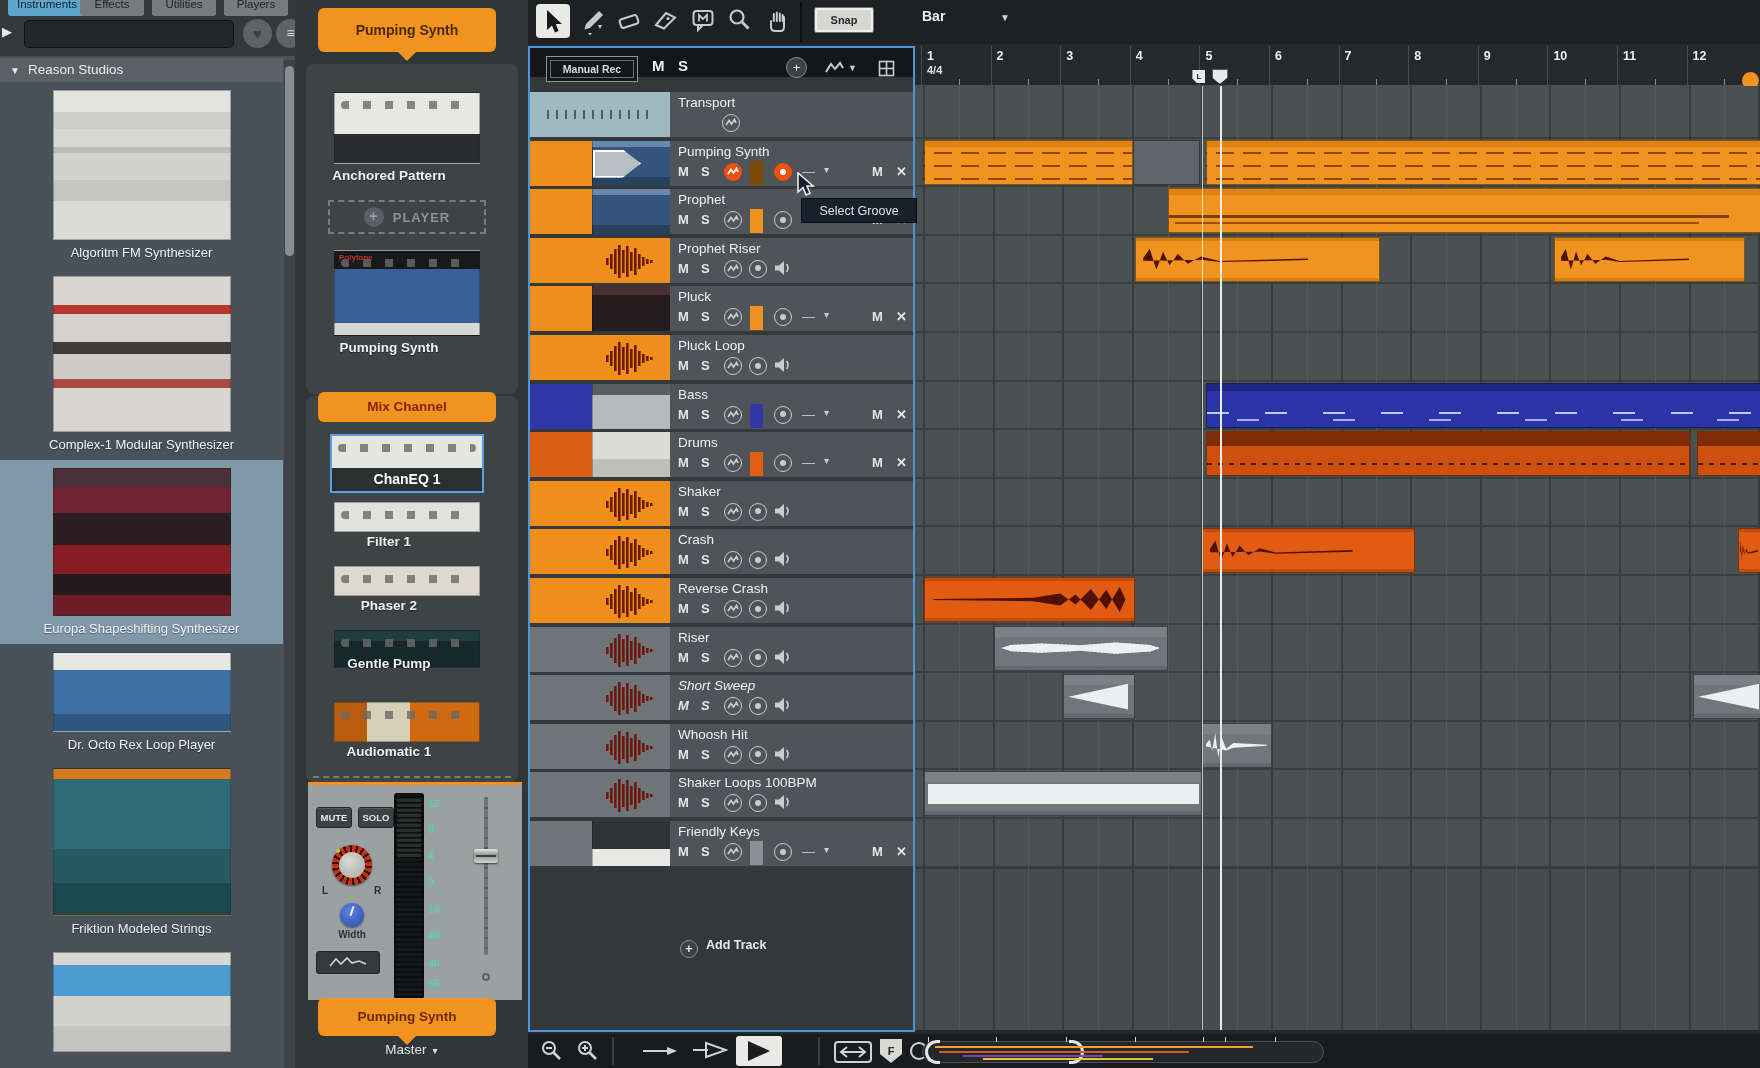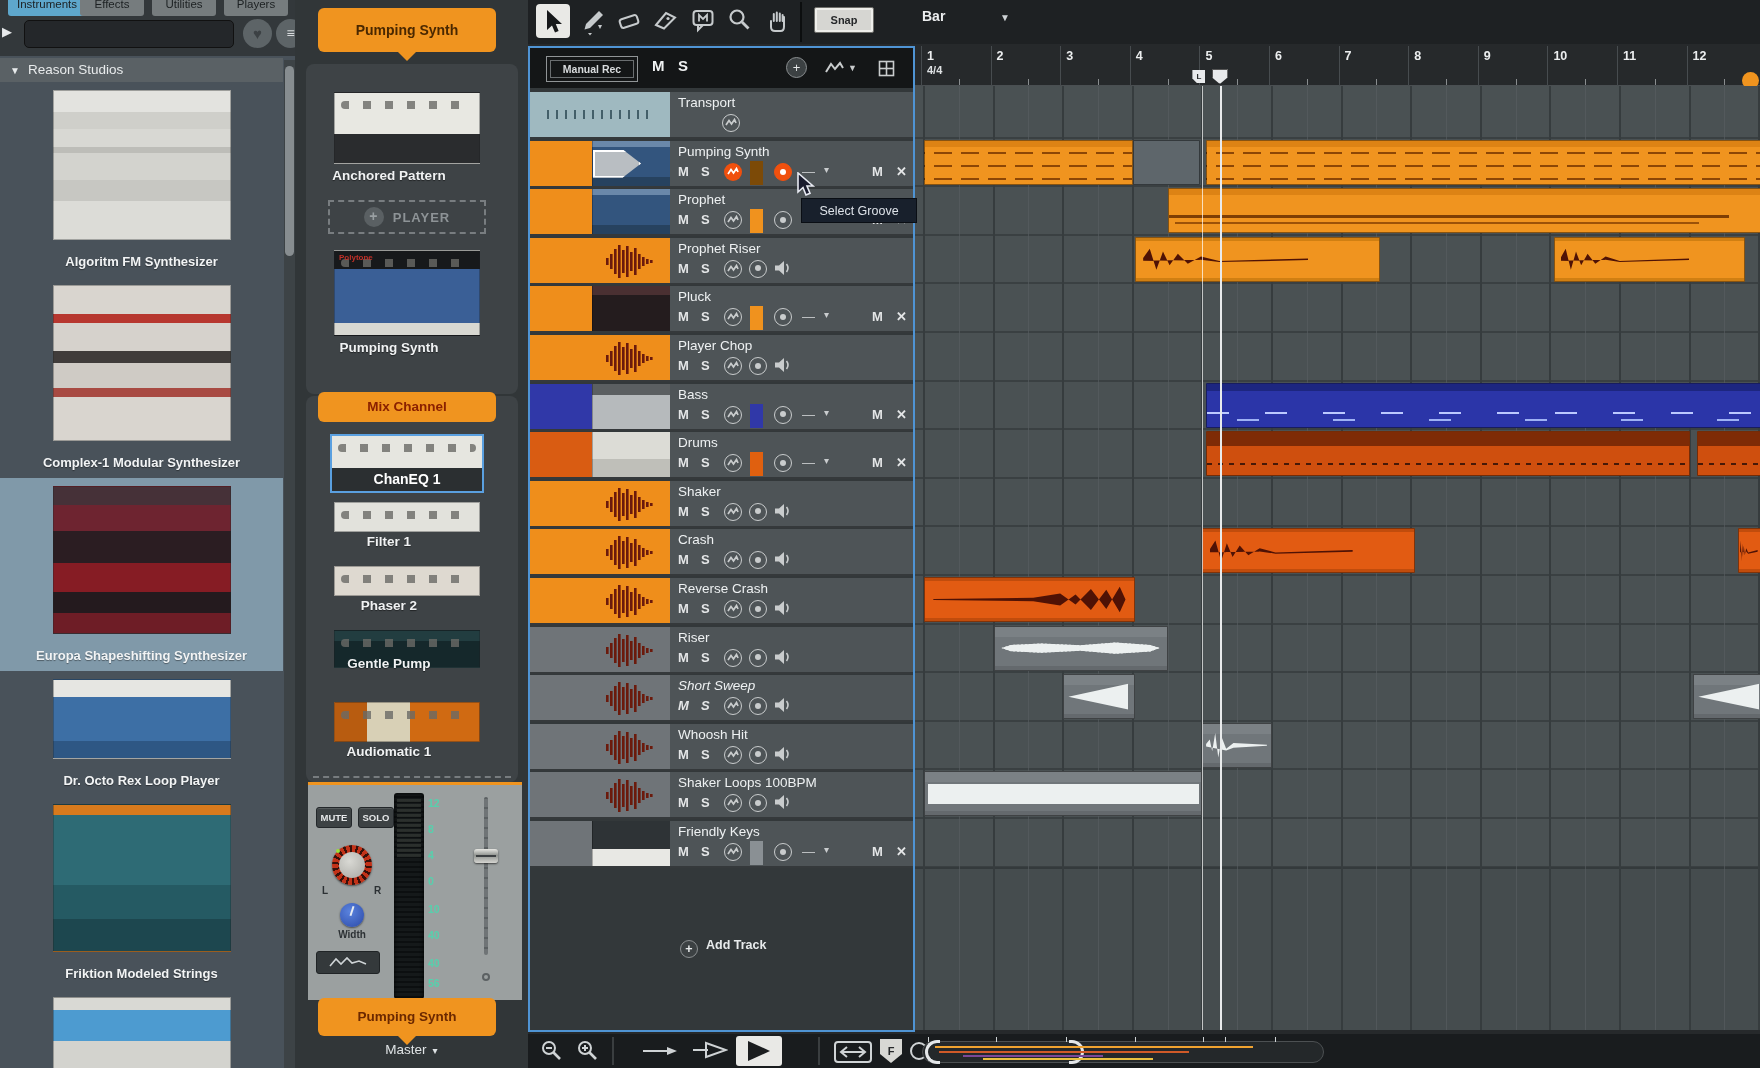--- a/index.html
+++ b/index.html
@@ -16,21 +16,21 @@
   #search-input{position:absolute;left:24px;top:20px;width:210px;height:28px;background:#24272a;border:1px solid #111;border-radius:5px;color:#dde;outline:none;padding:0 8px;font-size:12px;}
   .circ-btn{position:absolute;top:19px;width:29px;height:29px;border-radius:50%;background:#5d6467;color:#3c4144;text-align:center;line-height:29px;font-size:15px;}
   #fav-btn{left:243px;}
   #menu-btn{left:276px;color:#d7dadc;font-size:14px;letter-spacing:0;}
   #section-head{position:absolute;left:0;top:58px;width:283px;height:24px;background:#5a6165;color:#e8ebec;font-size:13.5px;line-height:24px;}
   #section-head .tri{margin:0 8px 0 10px;font-size:10px;}
   #browser-list{position:absolute;left:0;top:82px;width:283px;height:986px;}
   .bitem{position:relative;width:100%;text-align:center;padding-top:8px;}
   .bitem.selected{background:#8099a9;}
   .bthumb{width:178px;margin:0 auto;border:1px solid #20232555;}
-  .bcap{color:#f2f4f5;font-size:13px;padding:14px 2px 8px;text-shadow:0 1px 1px #0006;font-weight:bold;}
+  .bcap{color:#f2f4f5;font-size:13px;padding:5px 2px 8px;text-shadow:0 1px 1px #0006;}
   #browser-sb{position:absolute;left:284px;top:60px;width:11px;height:1008px;background:#3d4346;}
   #browser-sb .thumb{position:absolute;left:1px;top:6px;width:9px;height:190px;background:#878d90;border-radius:5px;}
 
   .th-algoritm{height:150px;background:linear-gradient(180deg,#e3e3df 0 14%,#cfcfca 14% 26%,#d8d8d3 26% 38%,#bdbdb8 38% 42%,#d3d3ce 42% 60%,#c7c7c2 60% 74%,#dcdcd7 74% 100%);}
   .th-complex1{height:156px;background:linear-gradient(180deg,#d9d5cf 0 18%,#b7372f 18% 24%,#d6d2cc 24% 42%,#403c3a 42% 50%,#cfcbc5 50% 66%,#a84a42 66% 72%,#d9d5cf 72% 100%);}
   .th-octorex{height:80px;background:linear-gradient(180deg,#e6e6e2 0 22%,#3d6fa5 22% 78%,#2e5784 78% 100%);}
   .th-europa{height:148px;background:linear-gradient(180deg,#463138 0 12%,#6e2430 12% 30%,#2b1d22 30% 52%,#861c24 52% 72%,#241a1e 72% 86%,#6e1d26 86% 100%);}
   .th-friktion{height:148px;background:linear-gradient(180deg,#d87a1c 0 7%,#2e6b75 7% 55%,#255a63 55% 78%,#1d474f 78% 100%);}
   .th-grain{height:100px;background:linear-gradient(180deg,#d9d9d4 0 12%,repeating-linear-gradient(90deg,#4d9bd0 0 3px,#7fb9e0 3px 5px) 12% 46%,#d3d3ce 46% 74%,#c5c5c0 74% 100%);background:linear-gradient(180deg,#d9d9d4 0 12%,#4d9bd0 12% 44%,#d3d3ce 44% 74%,#c5c5c0 74% 100%);}
 
@@ -83,21 +83,21 @@
   #seq-toolbar{position:absolute;left:528px;top:0;width:1232px;height:44px;background:#1e2123;}
   .tool{position:absolute;top:4px;width:34px;height:34px;border-radius:4px;display:flex;align-items:center;justify-content:center;}
   .tool.sel{background:#e9e9e6;}
   .tl-div{position:absolute;top:2px;width:2px;height:40px;background:#0c0e0f;}
   #snap-btn{position:absolute;left:286px;top:7px;width:60px;height:26px;background:#d6d6d2;border:1px solid #6f6f6b;border-radius:2px;box-shadow:inset 0 0 0 2px #efefeb;color:#26282a;font-size:11px;font-weight:bold;text-align:center;line-height:24px;}
   #grid-dd{position:absolute;left:394px;top:8px;color:#eceeef;font-size:14px;font-weight:bold;}
   #grid-dd .car{position:absolute;left:78px;top:4px;font-size:10px;color:#cfd3d5;}
 
   
   #track-panel{position:absolute;left:528px;top:46px;width:387px;height:986px;background:#33383a;border:2px solid #4f94d4;}
-  #tp-header{position:absolute;left:0;top:0;width:383px;height:40px;background:#141617;}
+  #tp-header{position:absolute;left:0;top:0;width:383px;height:29px;background:#141617;}
   #manual-rec{position:absolute;left:16px;top:8px;width:92px;height:26px;border:1px solid #909496;box-shadow:inset 0 0 0 3px #141617, inset 0 0 0 4px #6a6e70;color:#d8dbdd;font-size:10.5px;font-weight:bold;text-align:center;line-height:24px;}
   .hdr-ms{position:absolute;top:9px;color:#f0f2f3;font-size:15px;font-weight:bold;}
   #hdr-plus{position:absolute;left:256px;top:9px;width:21px;height:21px;border-radius:50%;background:#3c4143;border:1.5px solid #8a8e90;color:#e6e8e9;text-align:center;line-height:19px;font-size:13px;}
   .trow{position:absolute;left:0;width:383px;height:47px;background:#4e5457;border-bottom:2px solid #35393b;}
   .tstrip{position:absolute;left:0;top:0;width:62px;height:100%;}
   .tthumb{position:absolute;left:62px;top:0;width:78px;height:100%;border-left:1px solid #00000044;}
   .tname{position:absolute;left:148px;top:3px;color:#eef1f2;font-size:13.5px;}
   .rc{position:absolute;top:23px;color:#e4e6e7;font-size:13px;font-weight:bold;}
   .rc-ico{position:absolute;top:22px;width:18px;height:18px;}
   .groove{border:1.6px solid #c9cccd;border-radius:50%;display:flex;align-items:center;justify-content:center;}
@@ -476,21 +476,21 @@
                 <rect x="34" y="8" width="2.6" height="31"></rect>
                 <rect x="38" y="14" width="2.6" height="19"></rect>
                 <rect x="42" y="10" width="2.6" height="27"></rect>
                 <rect x="46" y="16" width="2.6" height="15"></rect>
                 <rect x="50" y="19" width="2.6" height="9"></rect>
                 <rect x="54" y="21" width="2.6" height="5"></rect>
                 <rect x="58" y="22" width="2.6" height="3"></rect>
               </g>
             </svg>
           </div>
-          <div class="tname">Player Chop</div>
+          <div class="tname">Pluck Loop</div>
           <div class="rc" style="left: 148px;">M</div>
           <div class="rc" style="left: 171px;">S</div>
           <div class="rc-ico groove" style="left: 194px;">
             <svg width="12" height="10" viewBox="0 0 12 10">
               <polyline points="1,7 4,2.5 6.5,6 9.5,1.5 11,5" fill="none" stroke="#c9cccd" stroke-width="1.7"></polyline>
             </svg>
           </div>
           <div class="rc-ico rec" style="left: 219px;"></div>
           <div class="rc-ico" style="left: 244px;">
             <svg width="18" height="16" viewBox="0 0 18 16">

